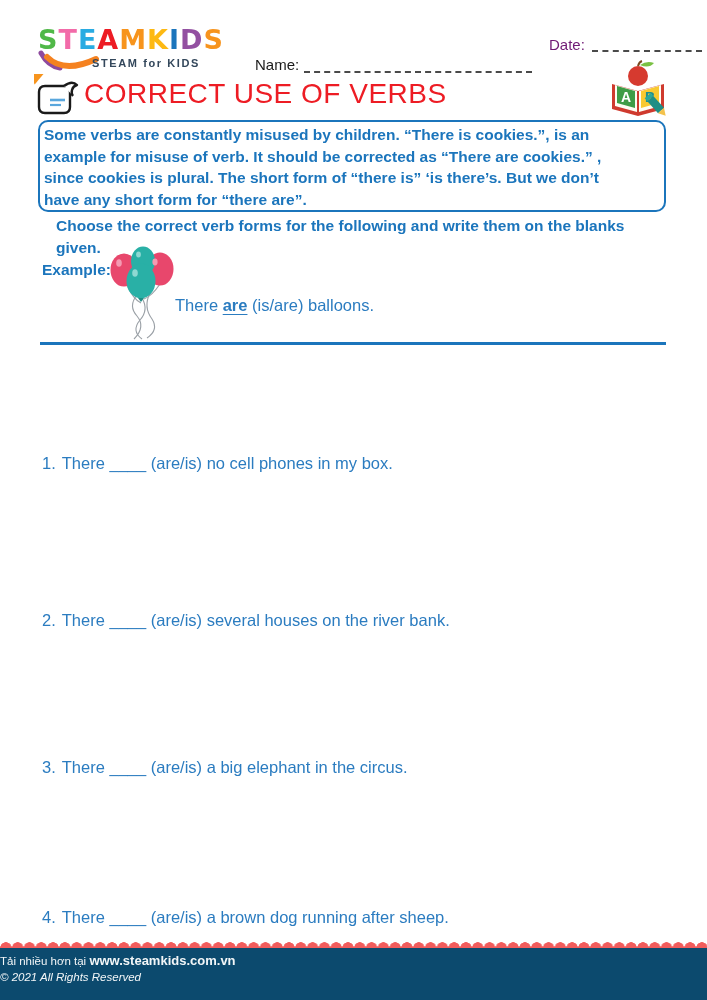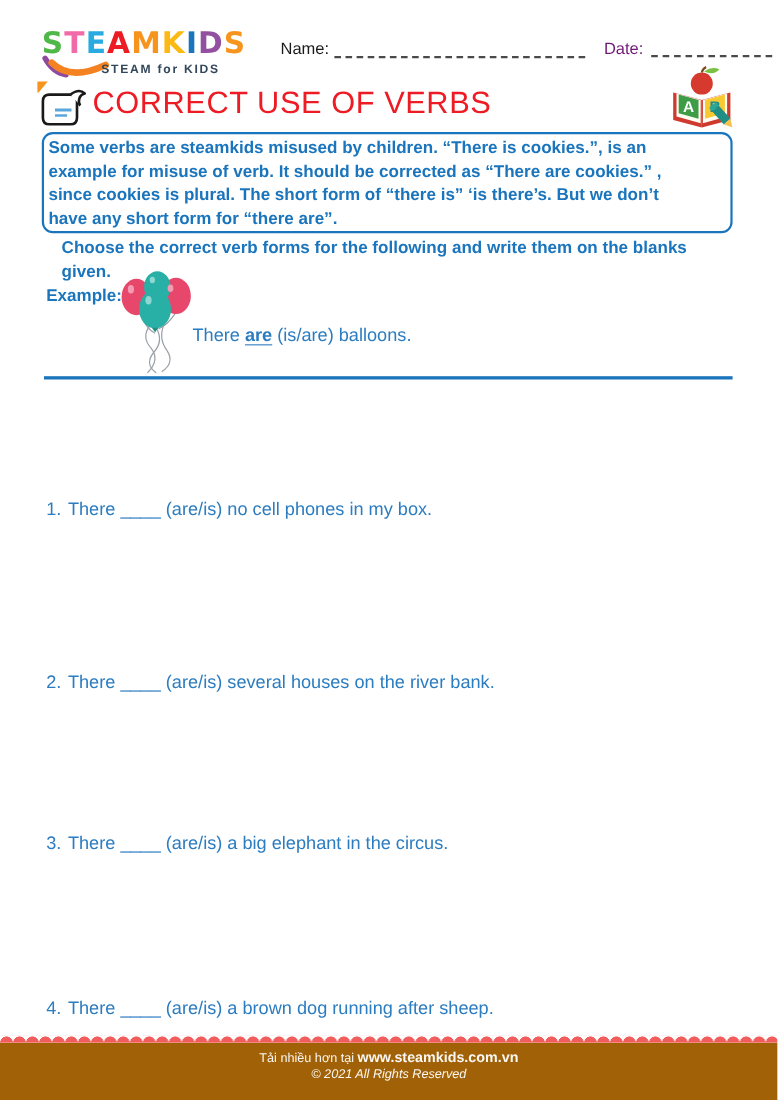--- a/index.html
+++ b/index.html
@@ -13,21 +13,21 @@
   
   .logo { position:absolute; left:38px; top:26px; }
   .logo-text { font-weight:800; font-size:27px; letter-spacing:1px; line-height:1; font-family:"DejaVu Sans", sans-serif; }
   .lword2 { }
   .logo-swoosh { position:absolute; left:0px; top:24px; }
   .logo-subtitle {
     position:absolute; left:54px; top:31px; font-size:11px; font-weight:bold;
     letter-spacing:1.6px; color:#33475b; white-space:nowrap;
   }
   .name-row { position:absolute; left:255px; top:36px; font-size:15px; color:#1a1a1a; }
-  .field-label { display:inline-block; vertical-align:bottom; }
+  .field-label { display:inline-block; vertical-align:bottom;margin-top:20px; }
   .dash-line { display:inline-block; vertical-align:bottom; height:16px; border-bottom:2px dashed #4a4a4a; margin-left:5px; }
   .name-line { width:228px; }
   .date-label { position:absolute; left:549px; top:36px; font-size:15px; color:#701a75; }
   .date-line { position:absolute; left:592px; top:36px; width:110px; height:16px; border-bottom:2px dashed #4a4a4a; }
 
   
   .title-icon { position:absolute; left:34px; top:74px; }
   .page-title {
     position:absolute; left:84px; top:78px; font-size:28px; font-weight:400;
     color:#ed1c24; letter-spacing:0.5px; white-space:nowrap; font-family:"Liberation Sans", sans-serif;
@@ -51,22 +51,22 @@
   .example-answer { font-weight:bold; text-decoration:underline; text-underline-offset:3px; }
   .divider { position:absolute; left:40px; top:342px; width:626px; height:3px; background:#1b75bc; }
 
   
   .question { position:absolute; left:42px; font-size:16.5px; color:#2b7cc0; white-space:nowrap;margin-top:48px; }
   .q1 { top:406px; } .q2 { top:563px; } .q3 { top:710px; } .q4 { top:860px; }
   .q-number { margin-right:6px; }
 
   
   .footer {
-    position:absolute; left:0; right:0; bottom:0; height:52px; background:#a16207;
-    text-align:center; color:rgba(255,255,255,0.95); padding-top:5px;
+    position:absolute; left:0; right:0; bottom:0; height:52px; background:#0c4a6e;
+    text-align:left; color:rgba(255,255,255,0.95); padding-top:5px;
   }
   .footer::before {
     content:""; position:absolute; left:0; right:0; top:-7px; height:7px;
     background-image:radial-gradient(circle 6px at 50% 100%, #f15c5c 5.5px, rgba(241,92,92,0) 6px);
     background-size:11.8px 7px; background-repeat:repeat-x;
   }
   .footer-line1 { font-size:11.5px; }
   .footer-site { font-weight:bold; font-size:13px; }
   .footer-line2 { font-size:11.5px; font-style:italic; margin-top:3px; }
 </style>
@@ -117,21 +117,21 @@
     <text x="19" y="42" font-size="14" font-weight="bold" fill="#ffffff" text-anchor="middle" font-family="Liberation Sans, sans-serif">A</text>
     <text x="43" y="42" font-size="14" font-weight="bold" fill="#1b8e92" text-anchor="middle" font-family="Liberation Sans, sans-serif">B</text>
     <g transform="rotate(-42 50 46)">
       <rect x="46" y="32" width="8" height="4" fill="#2aa79b"></rect>
       <rect x="46" y="36" width="8" height="16" fill="#1f8e85"></rect>
       <path d="M46,52 l4,7 l4,-7 z" fill="#f3c24c"></path>
     </g>
   </svg>
 
   <div class="info-box">
-    <div class="info-line">Some verbs are steamkids misused by children. “There is cookies.”, is an</div>
+    <div class="info-line">Some verbs are constantly misused by children. “There is cookies.”, is an</div>
     <div class="info-line">example for misuse of verb. It should be corrected as “There are cookies.” ,</div>
     <div class="info-line">since cookies is plural. The short form of “there is” ‘is there’s. But we don’t</div>
     <div class="info-line">have any short form for “there are”.</div>
   </div>
 
   <div class="instructions">
     <div class="instr-line">Choose the correct verb forms for the following and write them on the blanks</div>
     <div class="instr-line">given.</div>
   </div>
   <div class="example-label">Example:</div>

